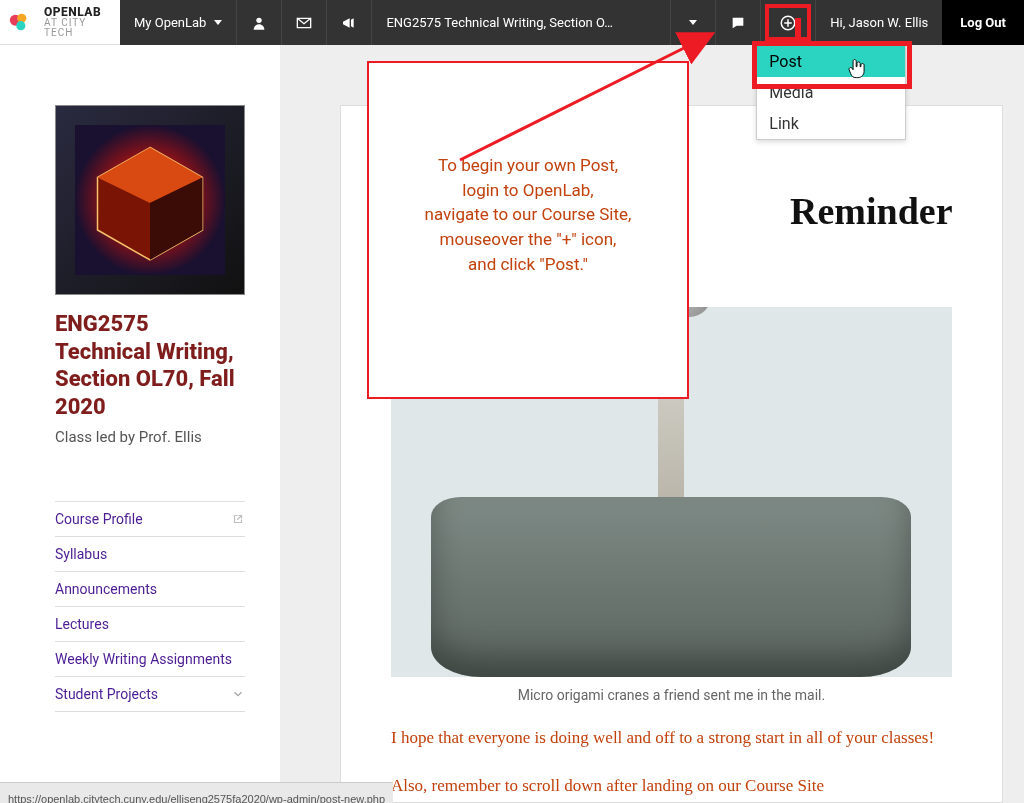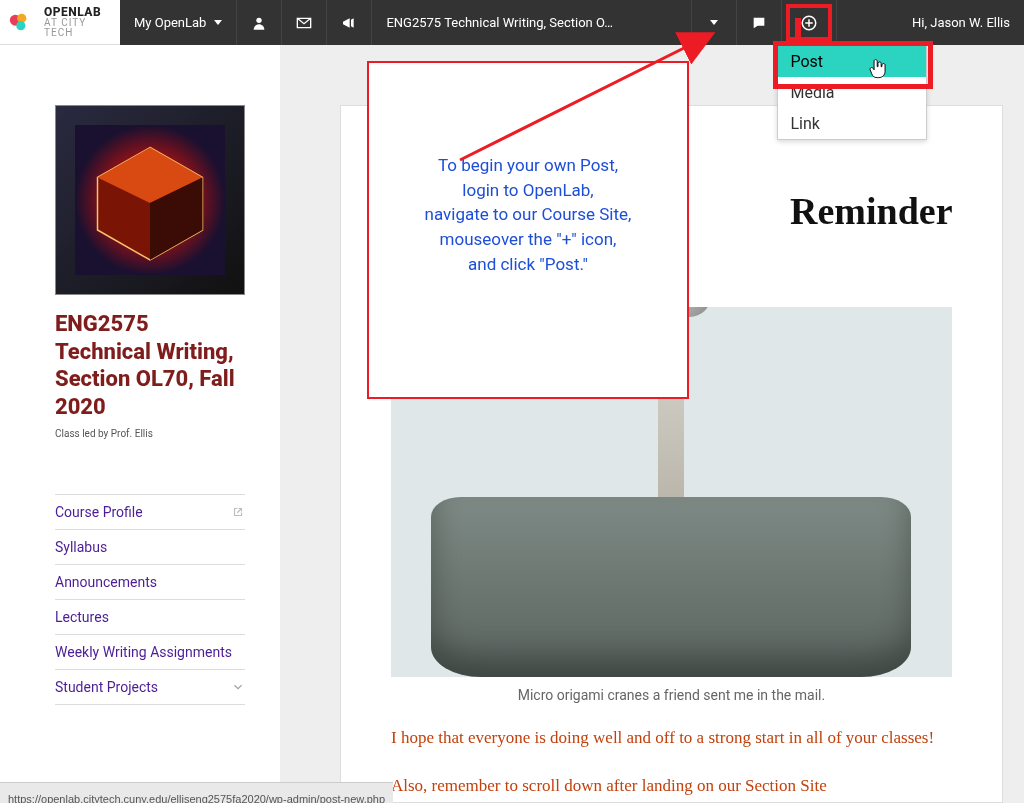--- a/index.html
+++ b/index.html
@@ -27,41 +27,41 @@
   .dropdown-item { padding:6px 12px; color:#333; font-size:16px; cursor:pointer;}
   .dropdown-item.hover { background:#2bd4c0; color:#000;}
   .dropdown-highlight { position:absolute; top:-5px; left:-5px; width:160px; height:48px; border:5px solid #ed1c24; pointer-events:none;}
   .pointer-cursor { position:absolute; top:12px; left:90px; width:20px; height:22px; z-index:60;}
 
   
   .page { display:flex; height:calc(803px - 45px); }
   .sidebar { width:300px; background:#fff; padding:60px 35px 0 55px;}
   .site-thumb { width:190px; height:190px; background:linear-gradient(135deg,#2a2a40,#111); border:1px solid #888; display:flex; align-items:center; justify-content:center; overflow:hidden;}
   .site-title { font-size:22px; font-weight:800; color:#7f1d1d; margin-top:15px; line-height:1.25;}
-  .site-sub { font-size:10px; color:#555; margin-top:8px;}
+  .site-sub { font-size:15px; color:#555; margin-top:8px;}
   .nav { margin-top:55px;}
   .nav-item { display:flex; align-items:center; justify-content:space-between; padding:9px 0; border-bottom:1px solid #ddd; font-size:14px; color:#4c1d95; cursor:pointer;}
   .nav-item.bold { font-weight:700;}
   .nav-first { border-top:1px solid #ddd;}
   .ext-icon, .chev-icon { width:14px; height:14px; opacity:.55;}
 
   .content-col { flex:1; background:#eee; padding:60px 60px 0 60px; position:relative;}
   .article { background:#fff; border:1px solid #ddd; padding:35px 50px 0 50px; min-height:100%; position:relative;}
   .featured { display:inline-block; background:#444; color:#fff; font-weight:800; font-size:12px; letter-spacing:1px; padding:6px 10px;}
   .post-title { font-family: Georgia, "Times New Roman", serif; font-size:38px; font-weight:700; margin-top:22px; color:#111;}
   .post-image { margin-top:30px; width:100%; height:370px; background:#dfe7e8; position:relative; overflow:hidden;}
   .post-image .pedestal { position:absolute; bottom:0; left:50%; transform:translateX(-50%); width:480px; height:180px; background:linear-gradient(#7e8a85,#5a645f); border-radius:30px 30px 50px 50px / 20px 20px 30px 30px; box-shadow:inset 0 -20px 30px rgba(0,0,0,.3);}
   .post-image .stem { position:absolute; bottom:160px; left:50%; transform:translateX(-50%); width:26px; height:220px; background:linear-gradient(#dcdcd5,#b8b3a7); border-radius:6px;}
   .post-image .knob { position:absolute; bottom:360px; left:50%; transform:translateX(-50%); width:80px; height:50px; background:radial-gradient(circle at 40% 30%, #ddd,#888); border-radius:40px 40px 30px 30px;}
   .caption { text-align:center; color:#666; font-size:14px; margin-top:10px;}
   .para { font-family: Georgia, serif; font-size:17px; color:#c2410c; line-height:1.55; margin-top:22px;}
 
   
   .anno-box { position:absolute; top:61px; left:367px; width:322px; height:338px; background:#fff; border:2px solid #ed1c24; z-index:40; padding:90px 20px 0 20px; text-align:center;}
-  .anno-text { color:#1d4ed8; font-size:17px; line-height:1.45;}
+  .anno-text { color:#c2410c; font-size:17px; line-height:1.45;}
 
   
   .arrow-overlay { position:absolute; top:0; left:0; width:1024px; height:200px; z-index:45; pointer-events:none;}
 
   
   .statusbar { position:absolute; bottom:0; left:0; height:20px; background:#e9e9e9; border-top:1px solid #ccc; color:#555; font-size:11px; padding:10px 8px; font-family: "Segoe UI", Arial, sans-serif;}
 </style>
 </head>
 <body>
 
@@ -121,20 +121,23 @@
       <div class="dropdown-item"><span>Media</span></div>
       <div class="dropdown-item"><span>Link</span></div>
       <svg class="pointer-cursor" viewBox="0 0 24 28">
         <path d="M9 2c1 0 2 .8 2 2v7h1V7c0-1 .8-2 2-2s2 1 2 2v4h1V9c0-1 .8-2 2-2s2 1 2 2v8c0 4-3 8-8 8h-2c-4 0-6-2-7-5l-2-5c-.5-1.3.3-2.5 1.5-2.8 1-.3 2 .2 2.5 1.2L7 15V4c0-1.2.9-2 2-2z" fill="#fff" stroke="#000" stroke-width="1.2"></path>
       </svg>
     </div>
   </div>
   <div class="tb-right">
     <div class="tb-sec" style="border-right:none">
       <span>Hi, Jason W. Ellis</span>
+    </div>
+    <div class="tb-logout">
+      <span>Log Out</span>
     </div>
   </div>
 </div>
 
 <svg class="arrow-overlay">
   <defs>
       <marker id="ah" markerWidth="12" markerHeight="12" refX="10" refY="6" orient="auto">
         <path d="M0 0L12 6L0 12z" fill="#ed1c24"></path>
       </marker>
     </defs>
@@ -196,21 +199,21 @@
     <article class="article">
       <span class="featured">FEATURED</span>
       <h2 class="post-title"><span style="visibility:hidden">xxxxxxxxxxxxxxxxxxxxx</span><span>Reminder . .</span></h2>
       <div class="post-image">
         <div class="knob"></div>
           <div class="stem"></div>
           <div class="pedestal"></div>
       </div>
       <div class="caption">Micro origami cranes a friend sent me in the mail.</div>
       <p class="para">I hope that everyone is doing well and off to a strong start in all of your classes!</p>
-      <p class="para">Also, remember to scroll down after landing on our Section Site</p>
+      <p class="para">Also, remember to scroll down after landing on our Course Site</p>
     </article>
   </main>
 </div>
 
 <div class="anno-box">
   <div class="anno-text">
     <div>To begin your own Post,</div>
     <div>login to OpenLab,</div>
     <div>navigate to our Course Site,</div>
     <div>mouseover the "+" icon,</div>

